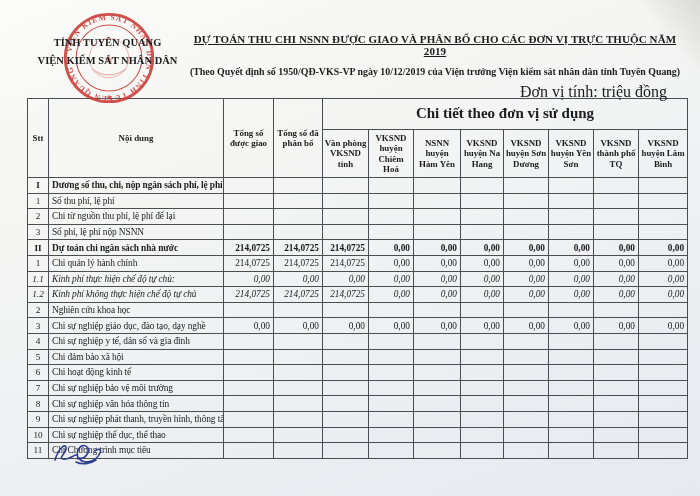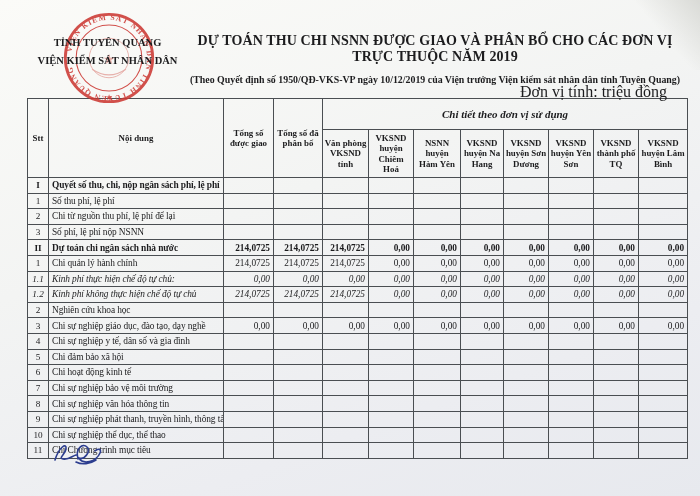--- a/index.html
+++ b/index.html
@@ -26,41 +26,41 @@
     text-align:center; font-weight:bold; font-size:10.5px; line-height:18px;
     z-index:3;
   }
   .stamp{
     position:absolute; left:62px; top:11px; width:94px; height:94px;
     z-index:2; opacity:.88;
   }
   .title-block{
     position:absolute; left:185px; top:33px; width:500px; text-align:center; z-index:1;
   }
-  .doc-title{ font-size:14px; font-weight:bold; letter-spacing:.1px; }
+  .doc-title{ font-size:11px; font-weight:bold; letter-spacing:.1px;text-decoration:underline; }
   .doc-subtitle{ font-size:9.9px; font-weight:bold; margin-top:9px; }
   .unit-note{
     position:absolute; top:83px; right:33px; font-size:16px; z-index:1;
   }
 
   
   .budget-table{
     position:absolute; left:27px; top:98px; width:660px;
     border-collapse:collapse; table-layout:fixed;
     font-family:"Liberation Serif","DejaVu Serif",serif;
   }
   .budget-table th, .budget-table td{
     border:1px solid #4a4e52;
   }
   .budget-table{ border:1.5px solid #2f3236; }
   thead th{
     font-weight:bold; font-size:8.9px; line-height:1.15;
     text-align:center; vertical-align:middle; padding:1px;
   }
-  th.span-head{ font-size:11px; height:31px;font-style:italic; }
+  th.span-head{ font-size:15px; height:31px; }
   thead tr.subhead th{ height:48px; }
   tbody tr{ height:15.6px; }
   tbody td{
     font-size:9.4px; white-space:nowrap; overflow:hidden; vertical-align:middle;
   }
   td.stt{ text-align:center; font-size:9.2px; }
   td.label{ text-align:left; padding-left:3px; letter-spacing:-0.1px; }
   td.num{ text-align:right; padding-right:3px; font-size:9.3px; }
   tr.bold td{ font-weight:bold; }
   tr.italic td{ font-style:italic; }
@@ -132,21 +132,21 @@
           <th>VKSND huyện Na Hang</th>
           <th>VKSND huyện Sơn Dương</th>
           <th>VKSND huyện Yên Sơn</th>
           <th>VKSND thành phố TQ</th>
           <th>VKSND huyện Lâm Bình</th>
         </tr>
     </thead>
     <tbody>
         <tr class="bold">
           <td class="stt">I</td>
-          <td class="label">Quyết số thu, chi, nộp ngân sách phí, lệ phí</td>
+          <td class="label">Dương số thu, chi, nộp ngân sách phí, lệ phí</td>
           <td class="num"></td>
           <td class="num"></td>
           <td class="num"></td>
           <td class="num"></td>
           <td class="num"></td>
           <td class="num"></td>
           <td class="num"></td>
           <td class="num"></td>
           <td class="num"></td>
           <td class="num"></td>

